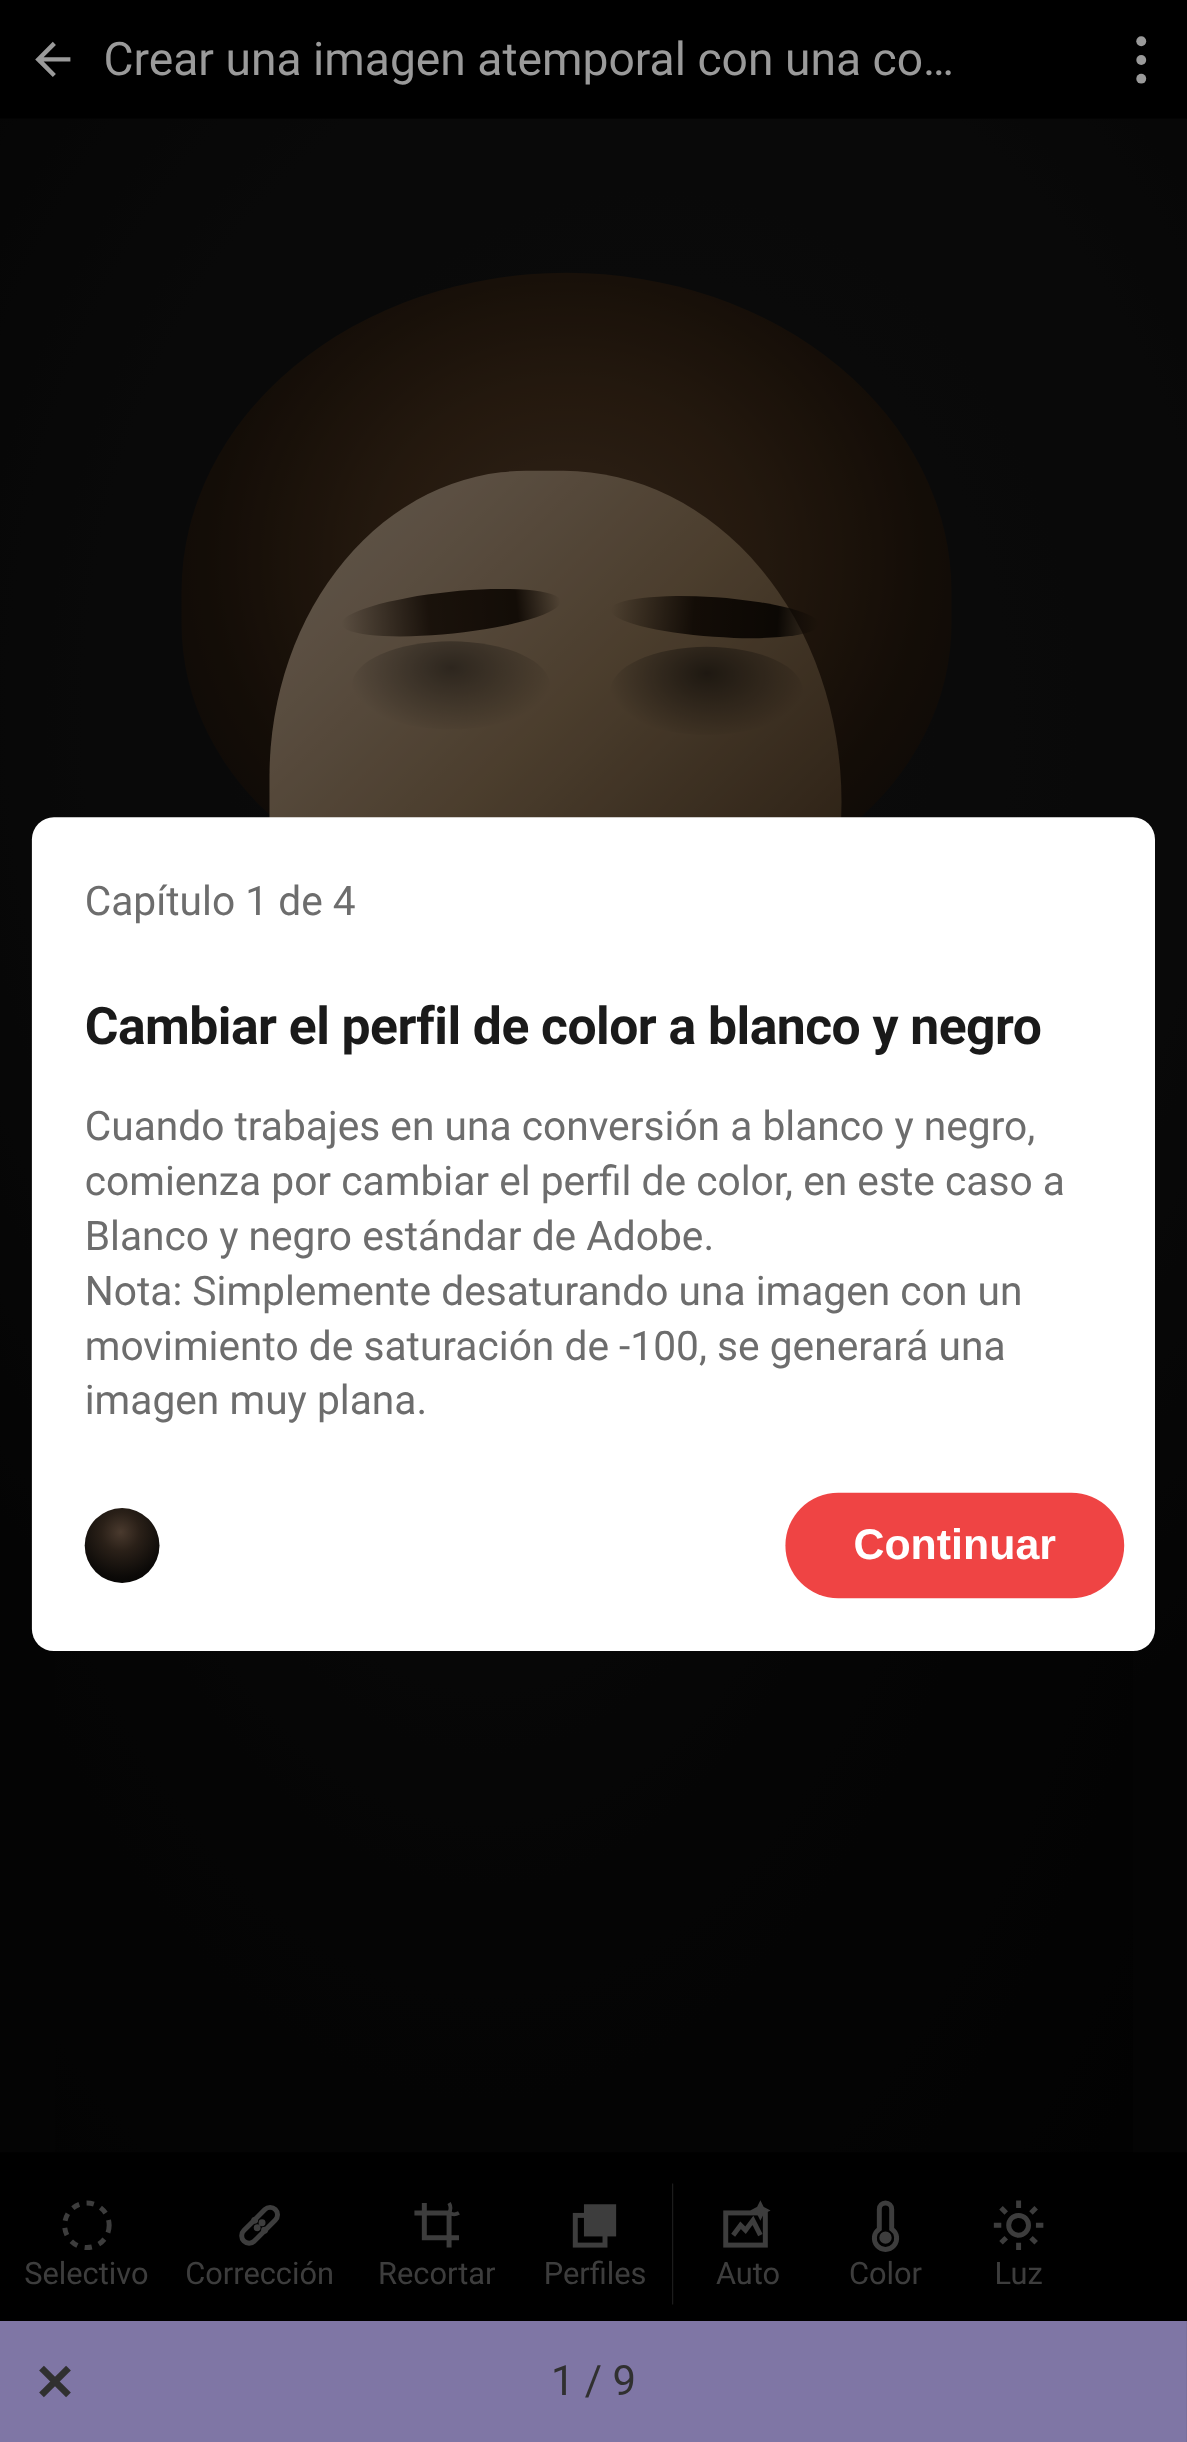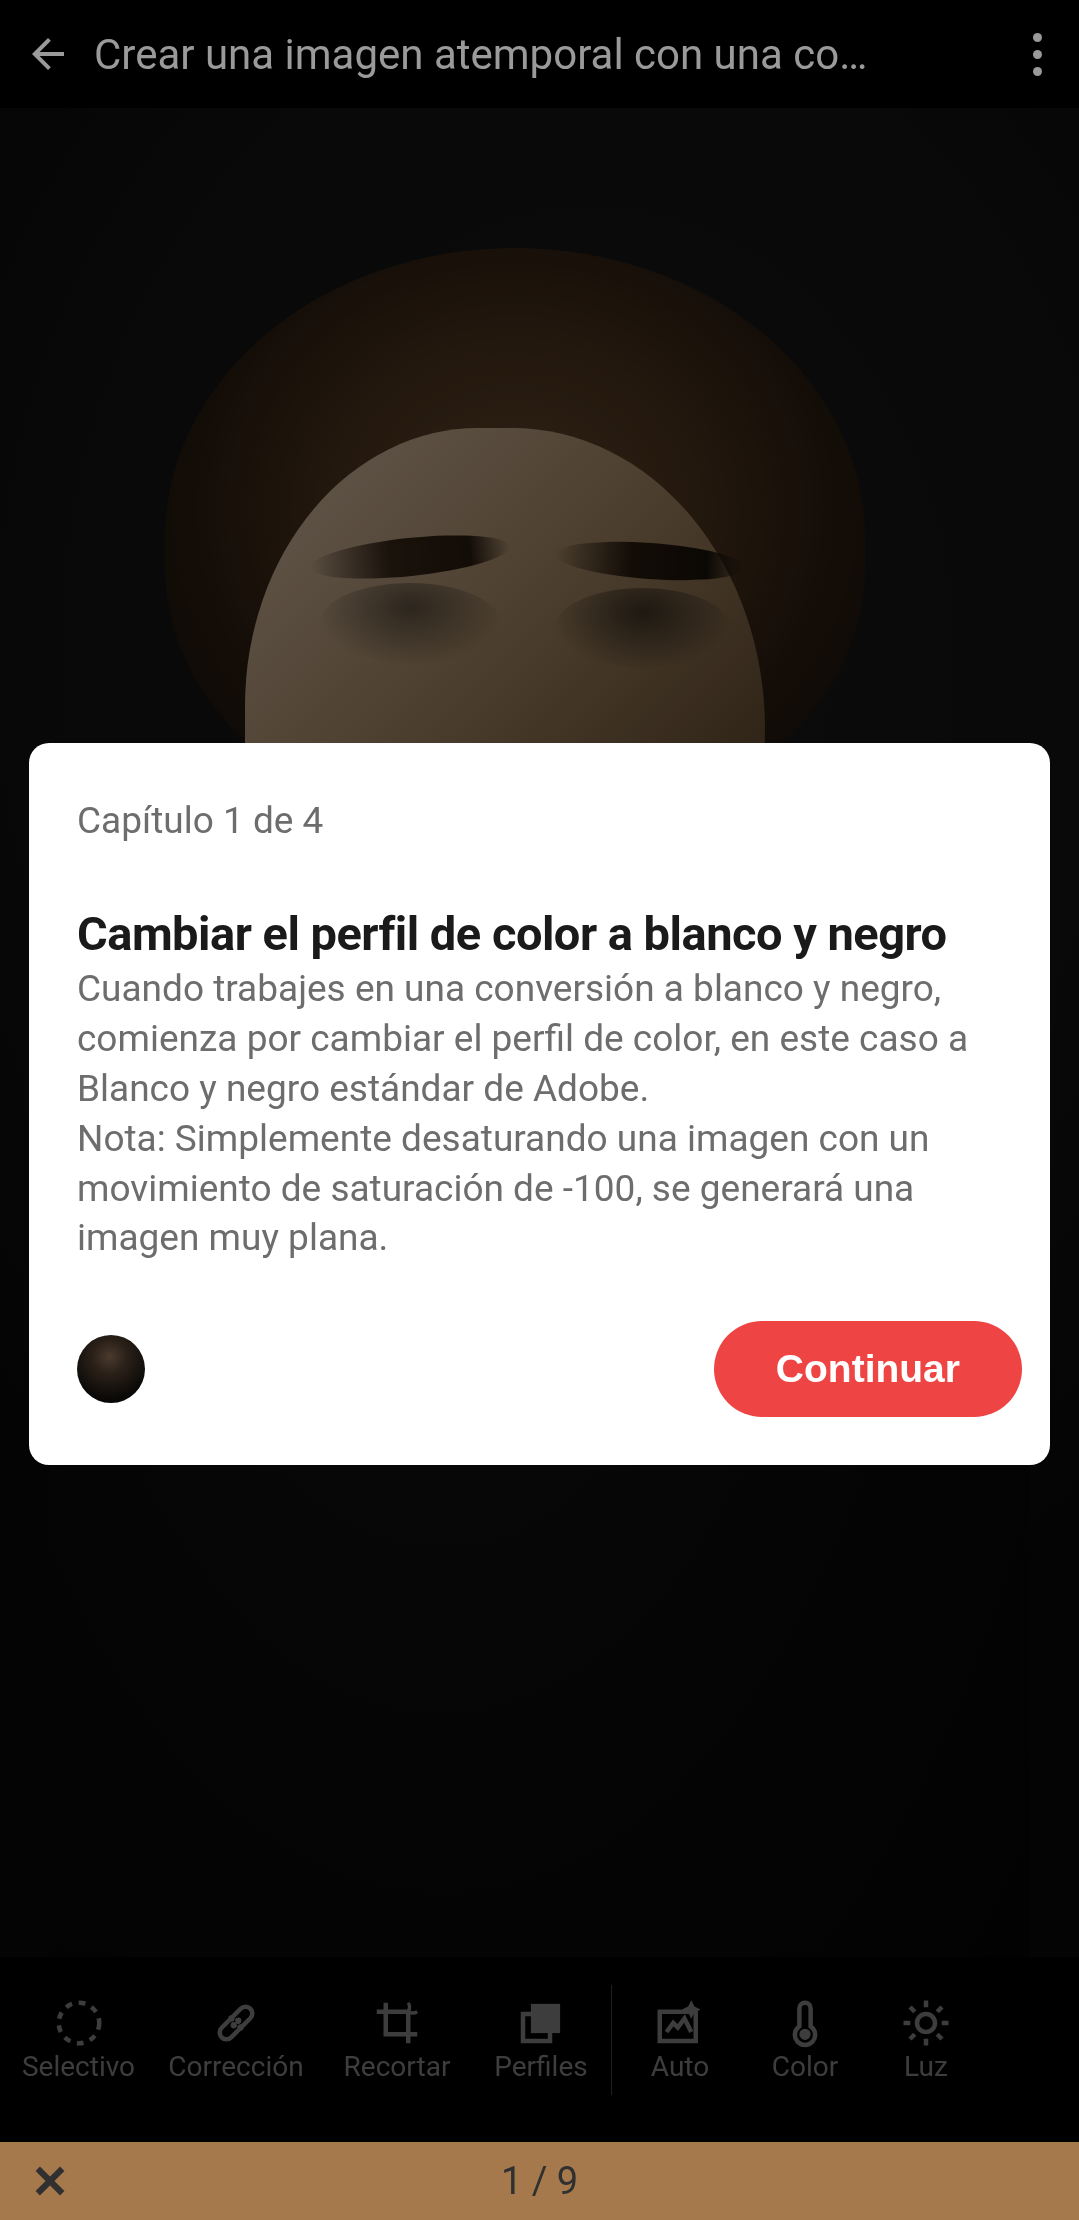--- a/index.html
+++ b/index.html
@@ -24,36 +24,36 @@
   .brow-r { position:absolute; top:435px; left:555px; width:190px; height:36px; border-radius:50%; background:linear-gradient(90deg,transparent 0%, #2b1d10 40%, #1a120a 80%, transparent 100%); transform:rotate(4deg); }
   .eye-shadow-l { position:absolute; top:475px; left:320px; width:180px; height:80px; border-radius:50%; background: radial-gradient(ellipse at 50% 30%, rgba(0,0,0,0.45) 0%, transparent 75%); }
   .eye-shadow-r { position:absolute; top:480px; left:555px; width:175px; height:80px; border-radius:50%; background: radial-gradient(ellipse at 50% 30%, rgba(0,0,0,0.55) 0%, transparent 75%); }
   .body { position:absolute; top:830px; left:50px; width:980px; height:1100px; background: radial-gradient(ellipse at 40% 0%, #1a1a1a 0%, #0d0d0d 50%, #050505 100%); border-radius:50% 50% 0 0; }
   .dim-overlay { position:absolute; inset:0; background:rgba(0,0,0,0.55); }
 
   
   .card { position:absolute; top:743px; left:29px; width:1021px; background:#fff; border-radius:20px; padding:56px 28px 48px 48px; }
   .chapter { color:#6d6d6d; font-size:37px; font-weight:400; }
   .card-title { color:#1a1a1a; font-size:47px; font-weight:700; line-height:1.25; margin-top:63px; letter-spacing:-0.5px; }
-  .card-body { color:#6d6d6d; font-size:37px; line-height:1.35; font-weight:400; white-space:pre-line; }
+  .card-body { color:#6d6d6d; font-size:37px; line-height:1.35; margin-top:36px; font-weight:400; white-space:pre-line; }
   .card-footer { display:flex; align-items:center; margin-top:58px; }
   .avatar { width:68px; height:68px; border-radius:50%; background: radial-gradient(circle at 48% 32%, #4a3a2e 0%, #2a2018 30%, #0c0a08 70%, #000 100%); flex-shrink:0; }
   .author { color:#6d6d6d; font-size:39px; margin-left:26px; font-weight:400; }
   .continue-btn { margin-left:auto; background:#ef4444; color:#fff; font-size:39px; font-weight:600; border:none; border-radius:50px; padding:26px 62px; }
 
   
   .toolbar { position:absolute; left:0; right:0; bottom:98px; height:165px; display:flex; align-items:center; padding:0 6px; background:#000; }
   .tool { flex:0 0 auto; display:flex; flex-direction:column; align-items:center; justify-content:center; color:#707070; font-size:28px; }
   .tool .ticon { width:54px; height:54px; fill:#707070; stroke:#707070; }
   .divider { width:1px; height:110px; background:#3a3a3a; margin:0 2px; }
   .t0{width:145px} .t1{width:170px} .t2{width:152px} .t3{width:136px} .t4{width:132px} .t5{width:124px} .t6{width:118px}
   .toolbar-dim { position:absolute; inset:0; background:rgba(0,0,0,0.45); pointer-events:none; }
 
   
-  .bottombar { position:absolute; left:0; right:0; bottom:0; height:78px; background:#fdba74; display:flex; align-items:center; }
+  .bottombar { position:absolute; left:0; right:0; bottom:0; height:110px; background:#c4b5fd; display:flex; align-items:center; }
   .close-btn { width:100px; height:98px; display:flex; align-items:center; justify-content:center; }
   .close-btn svg { width:42px; height:42px; stroke:#4b4b4b; stroke-width:3.5; }
   .pager { flex:1; text-align:center; color:#4b4b4b; font-size:38px; font-weight:400; padding-right:100px; }
   .bottom-dim { position:absolute; inset:0; background:rgba(0,0,0,0.35); pointer-events:none; }
 </style>
 </head>
 <body>
 
 <div class="screen">
 

